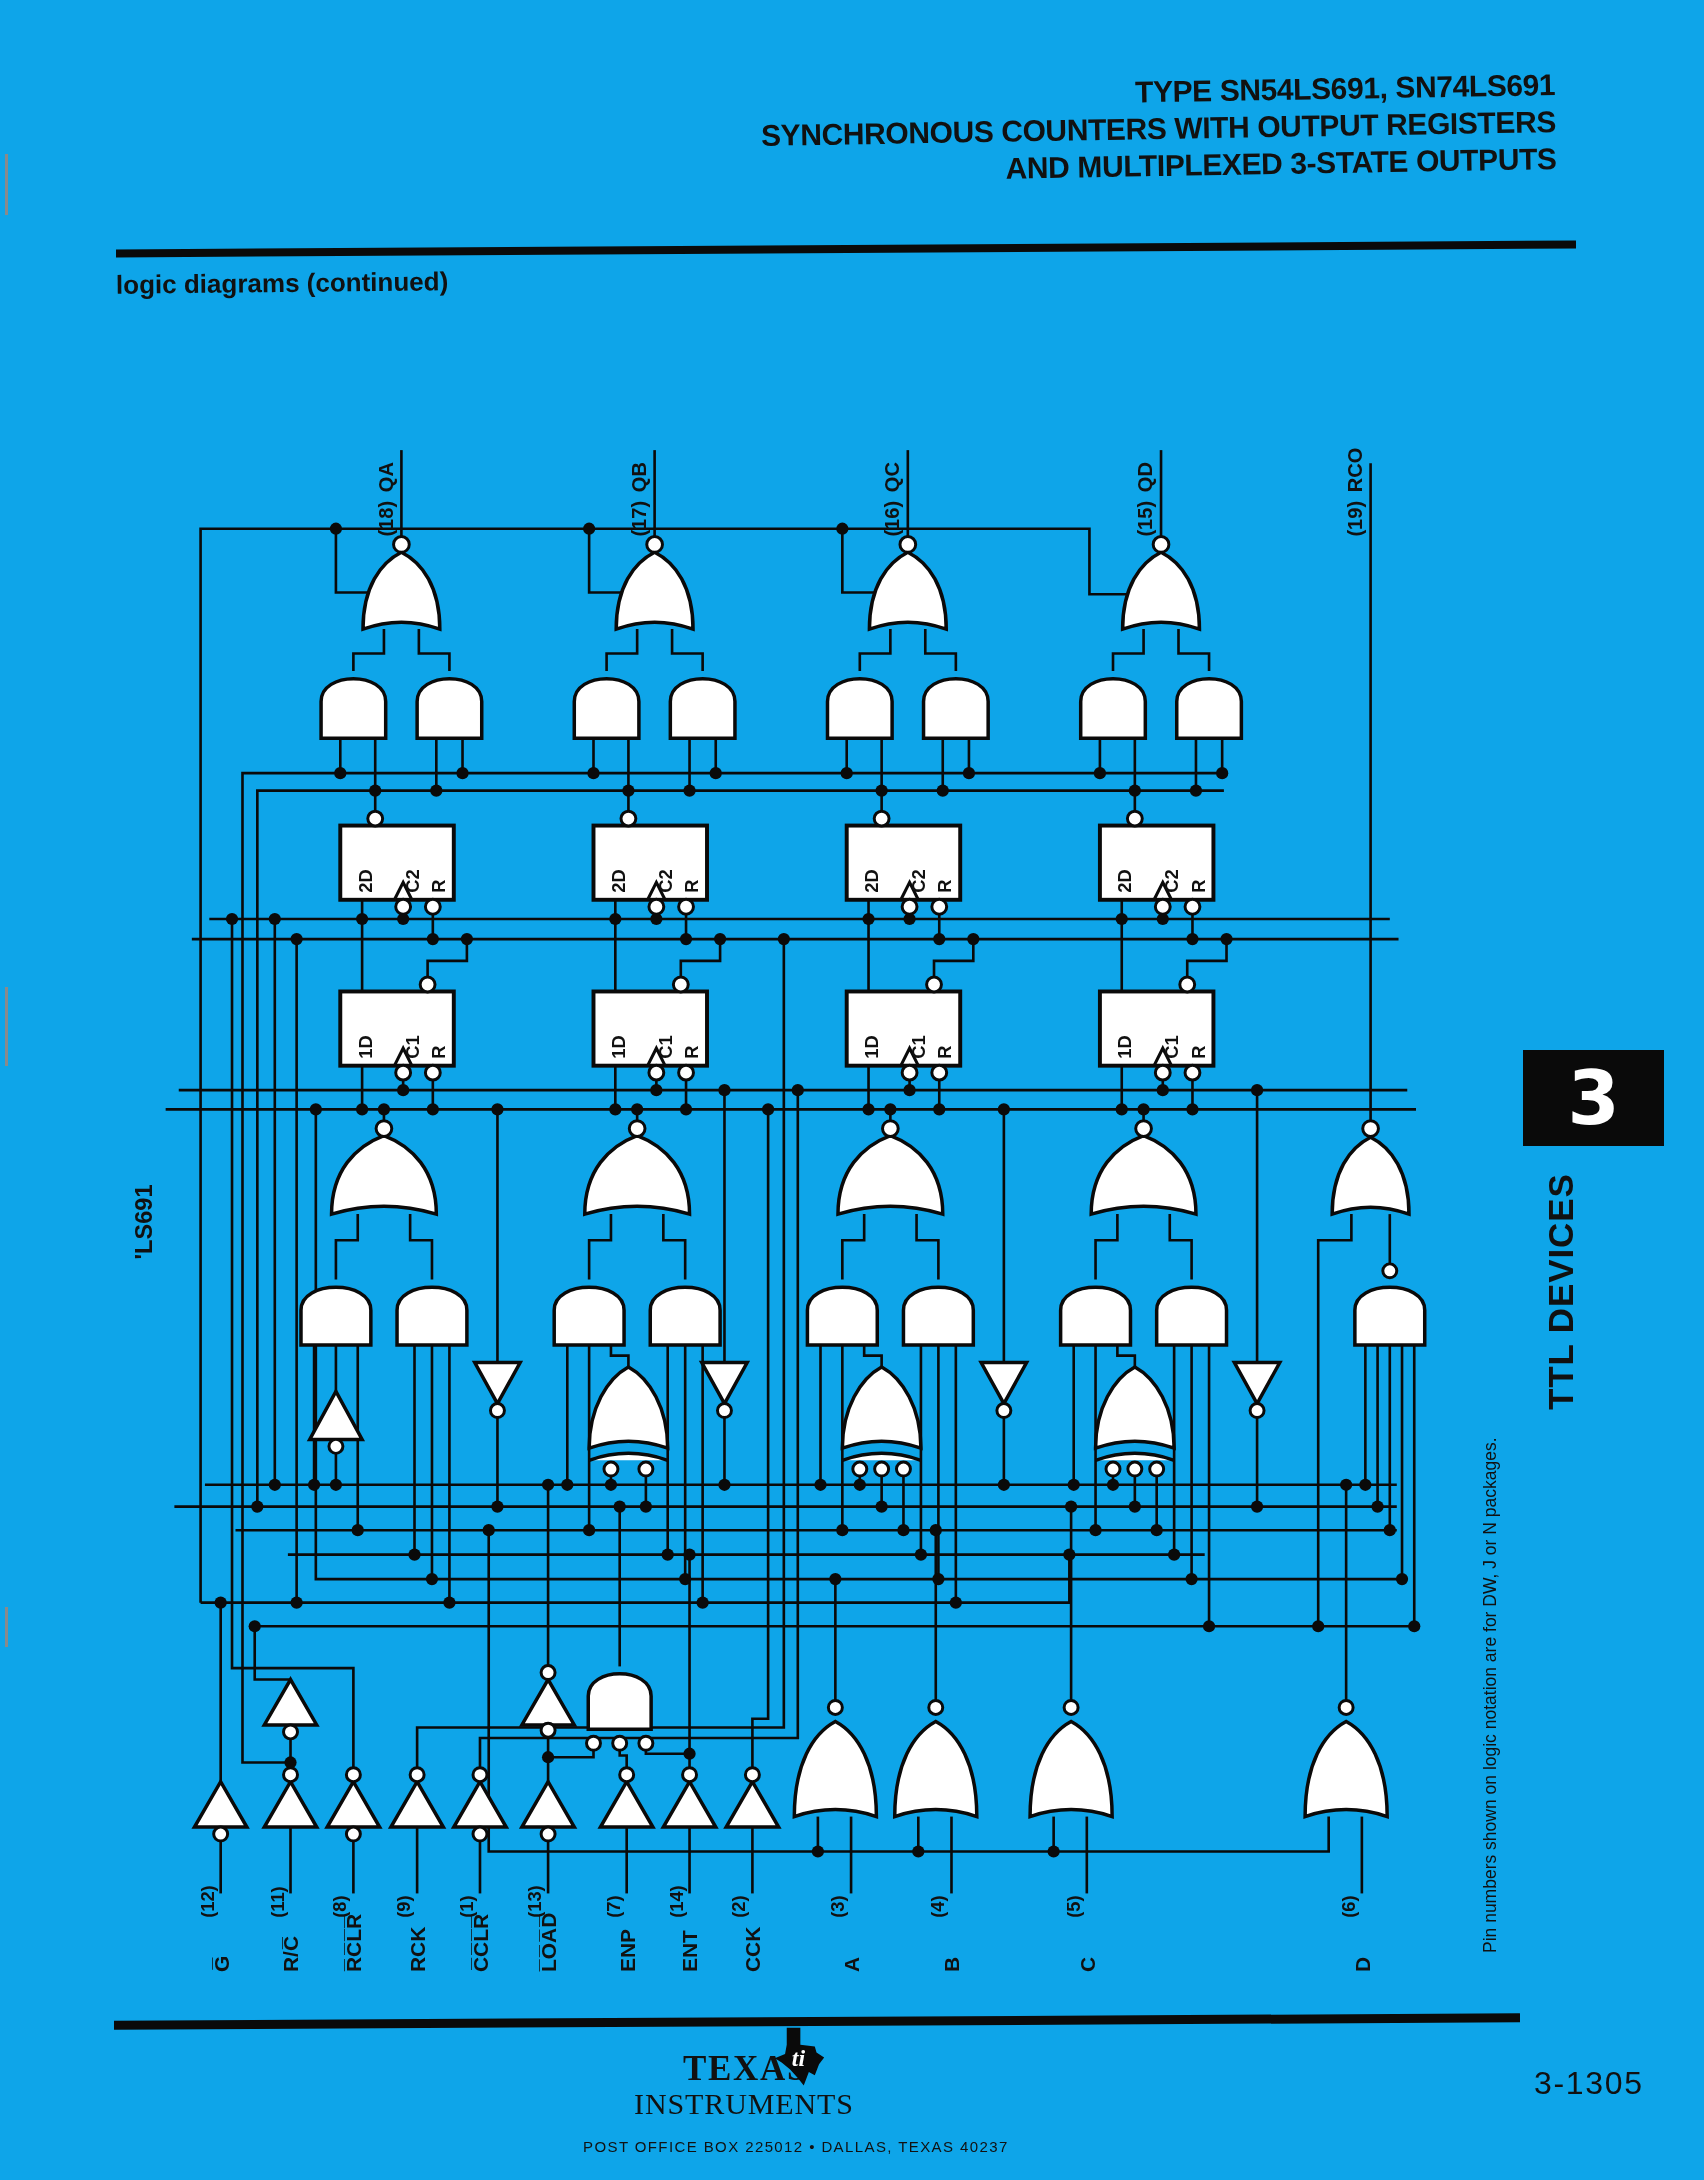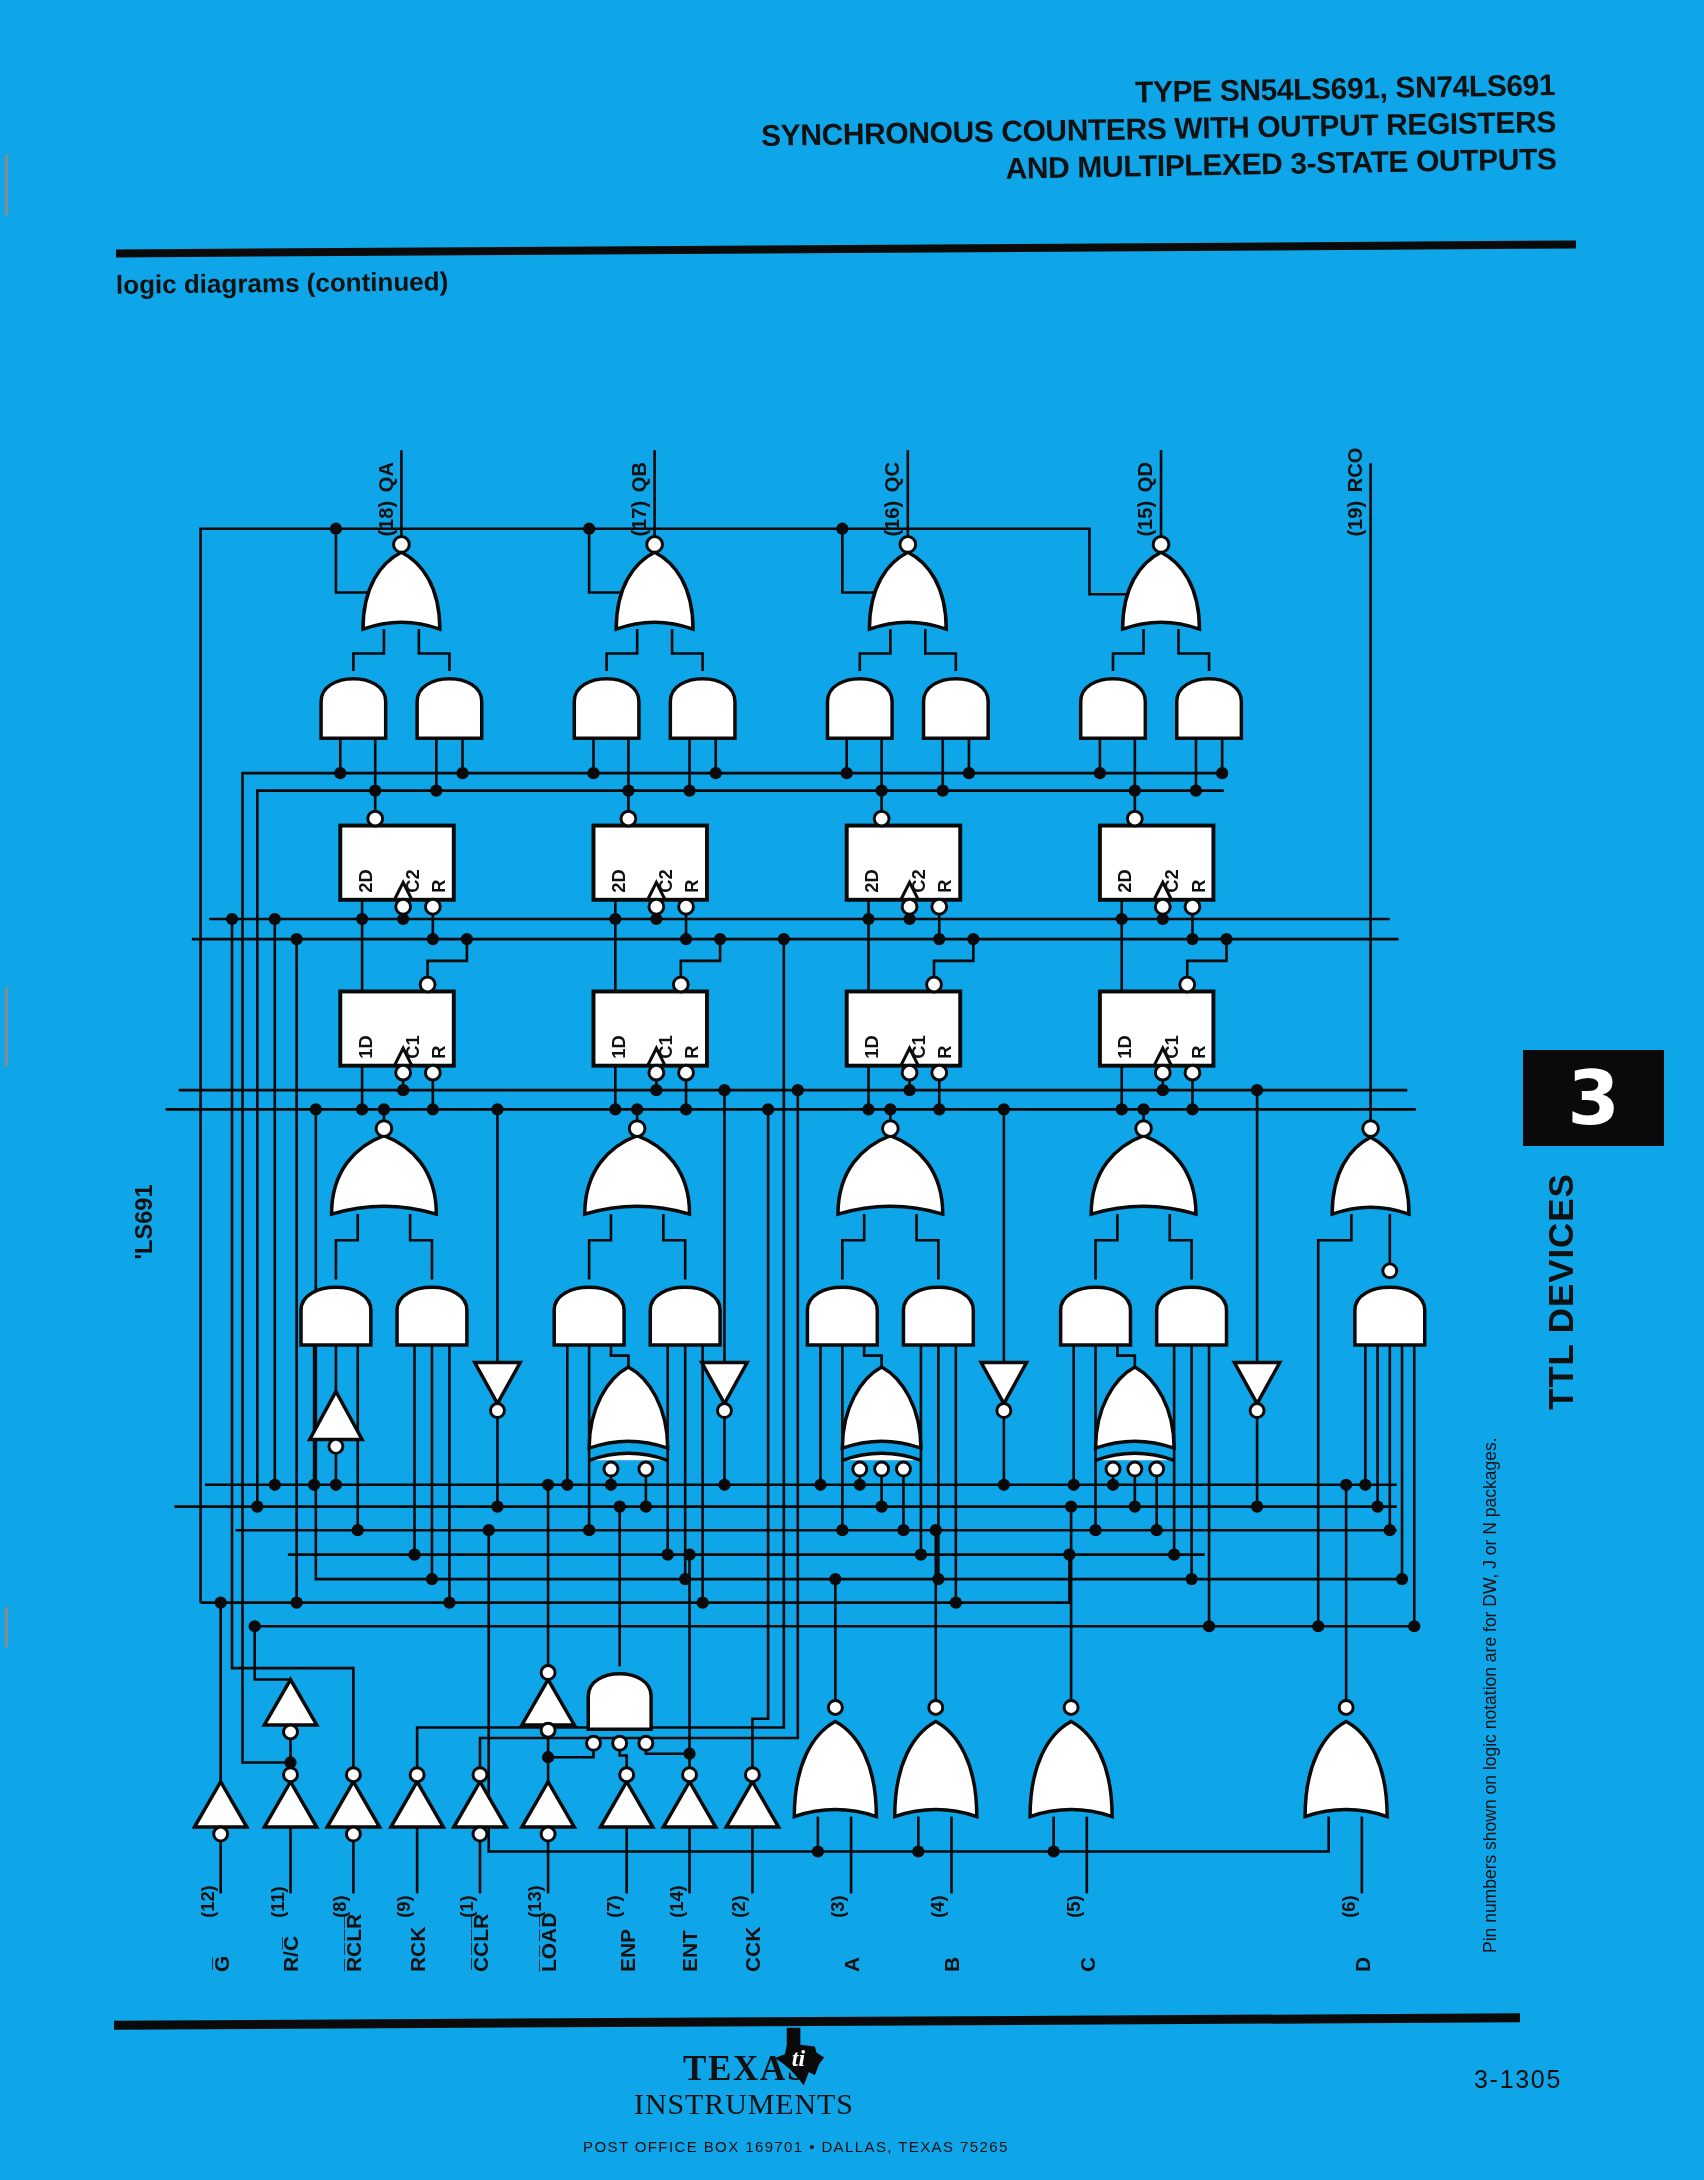--- a/index.html
+++ b/index.html
@@ -21,21 +21,21 @@
   #note{position:absolute;left:1480px;top:1953px;transform:rotate(-90deg);transform-origin:0 0;
        font-size:17.5px;white-space:nowrap;}
   
   #rule-bot{position:absolute;left:114px;top:2017px;width:1406px;height:8.7px;background:#0a0a0a;transform:rotate(-0.3deg);}
   #brand1{position:absolute;left:683px;top:2049px;font-family:"Liberation Serif",serif;font-weight:bold;
           font-size:35px;letter-spacing:1.7px;}
   #brand2{position:absolute;left:634px;top:2087px;font-family:"Liberation Serif",serif;font-weight:normal;
           font-size:30px;letter-spacing:0.9px;}
   #tilogo{position:absolute;left:774px;top:2026px;text-align:right;}
   #addr{position:absolute;left:583px;top:2138px;font-size:15px;letter-spacing:1.4px;}
-  #pgnum{position:absolute;left:1474px;top:2065px;font-size:25px;letter-spacing:1.7px;}
+  #pgnum{position:absolute;left:1534px;top:2065px;font-size:32px;letter-spacing:1.7px;}
   .artifact{position:absolute;background:#8a8a8a;}
   
   .w{fill:none;stroke:#0a0a0a;stroke-width:3;}
   .g{fill:#fff;stroke:#0a0a0a;stroke-width:4;}
   .ff{fill:#fff;stroke:#0a0a0a;stroke-width:4.5;}
   .bub{fill:#fff;stroke:#0a0a0a;stroke-width:3.4;}
   .dot{fill:#0a0a0a;stroke:none;}
   .wg{fill:none;stroke:#0a0a0a;stroke-width:3.5;}
   .lbl{font-family:"Liberation Sans",sans-serif;font-weight:bold;fill:#111;}
 </style>
@@ -624,17 +624,17 @@
 
   <div id="rule-bot"></div>
   <div id="brand1">TEXAS</div>
   <div id="brand2">INSTRUMENTS</div>
   <div id="tilogo">
     <svg width="51" height="63" viewBox="0 0 60 72" xmlns="http://www.w3.org/2000/svg">
       <path d="M15,1 L31,1 L31,21 L48,23 L50,30 L59,36 L53,44 L48,57 L41,53 L35,69 L28,60 L19,50 L9,42 L1,37 L13,32 L15,21 Z" fill="#0a0a0a"></path>
       <text x="21" y="46" font-family="Liberation Serif, serif" font-style="italic" font-weight="bold" font-size="28" fill="#ffffff">ti</text>
     </svg>
   </div>
-  <div id="addr">POST OFFICE BOX 169701  •  DALLAS, TEXAS 75265</div>
+  <div id="addr">POST OFFICE BOX 225012  •  DALLAS, TEXAS 40237</div>
   <div id="pgnum">3-1305</div>
 
 </div>
 
 
 </body></html>

